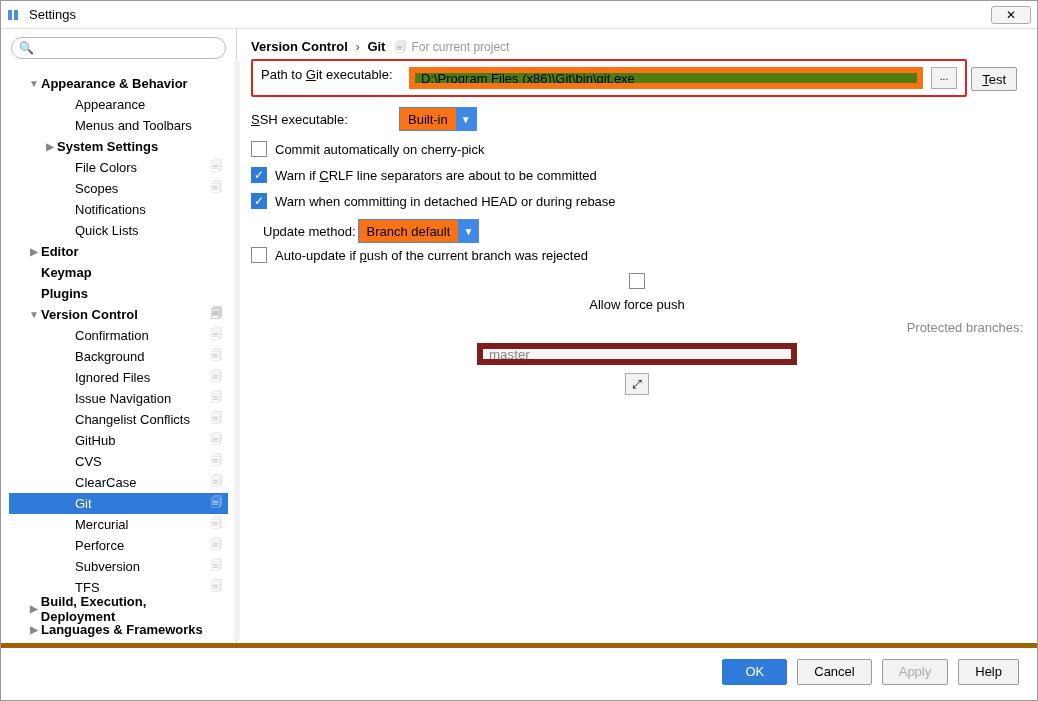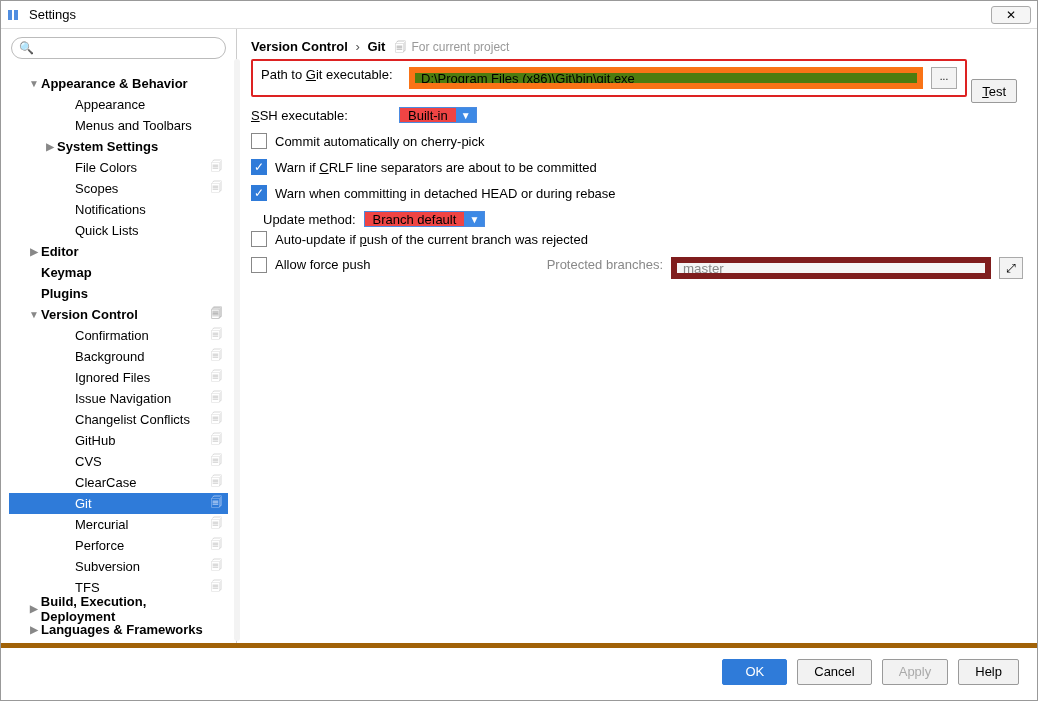--- a/index.html
+++ b/index.html
@@ -131,43 +131,43 @@
     width:26px; height:22px;
     border:1px solid #aaa;
     background:#f3f3f3;
     font-size:10px;
     line-height:18px;
     text-align:center;
   }
   .test-btn {
     position:absolute;
     right:-52px;
-    top:18px;
+    top:6px;
   }
   button.standard {
     height:24px;
     border:1px solid #9a9a9a;
     background:#f2f2f2;
     padding:0 10px;
     border-radius:2px;
     font-size:13px;
   }
   button.standard .u { text-decoration:underline; }
 
   .row {
     display:flex; align-items:center;
     margin-bottom:10px;
     gap:8px;
   }
   .row .lbl { min-width:140px; }
   .dropdown {
     display:inline-flex; align-items:center;
-    height:16px;
+    height:24px;
     border:1px solid #4b8be0;
-    background:#ef4444;
+    background:#f97316;
   }
   .dropdown .dd-text { padding:0 8px; }
   .dropdown .dd-arrow {
     width:20px; height:100%;
     background:#3d89e5;
     color:#fff;
     display:flex; align-items:center; justify-content:center;
     font-size:10px;
   }
   .check-row {
@@ -179,25 +179,25 @@
     width:16px; height:16px;
     border:1px solid #888;
     display:inline-flex; align-items:center; justify-content:center;
     font-size:12px;
   }
   .check.checked {
     background:#2f7bd9;
     border-color:#2f7bd9;
     color:#fff;
   }
-  .update-row { display:flex; align-items:center; gap:8px; margin-bottom:2px; }
+  .update-row { display:flex; align-items:center; gap:2px; margin-bottom:2px; }
   .update-row .indent { margin-left:12px; }
 
   .branches-row{
-    display:flex; align-items:flex-start; gap:8px;
+    display:flex; align-items:center; gap:8px;flex-direction:column;
   }
   .branches-lbl { color:#888; margin-left:auto; }
   .branches-input {
     width:320px;
     height:22px;
     border:6px solid #7f1d1d;
     background:#f5f5f5;
     color:#888;
     padding:0 6px;
   }

